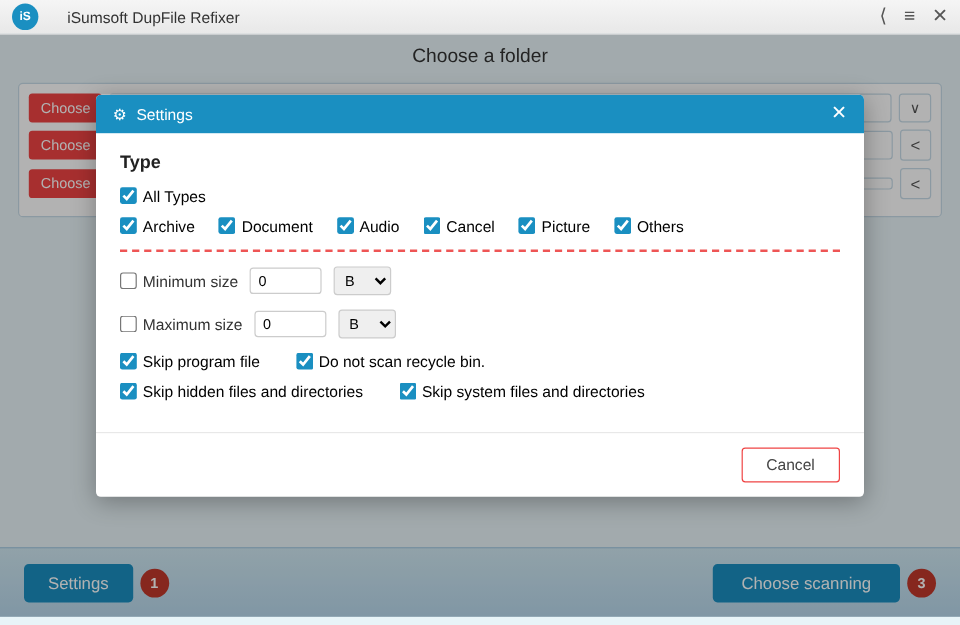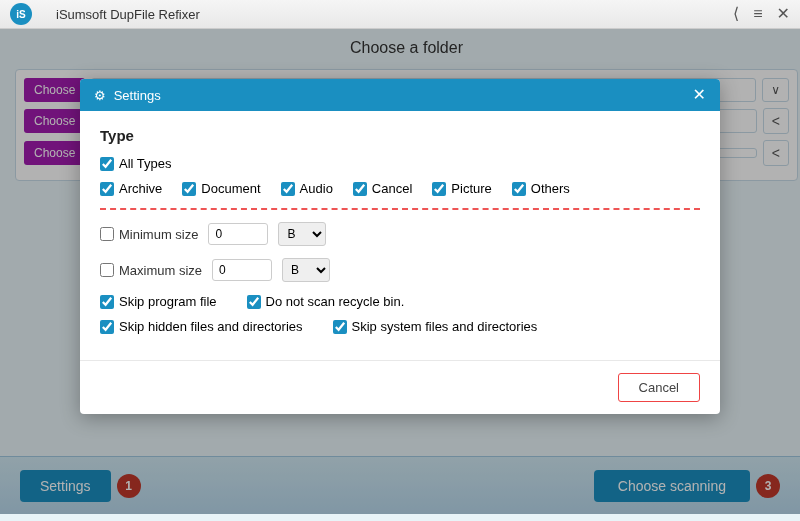--- a/index.html
+++ b/index.html
@@ -52,21 +52,21 @@
       color: #555;
       font-size: 16px;
       cursor: pointer;
       line-height: 1;
     }
     .title-bar-close { color: #555; }
 
     
     .app-main {
       background: #e8f4f8;
-      padding: 10px 2px 60px 15px;
+      padding: 10px 15px 60px 15px;
       height: calc(521px - 36px);
       position: relative;
     }
 
     .app-page-title {
       text-align: center;
       font-size: 16px;
       color: #333;
       margin-bottom: 12px;
     }
@@ -79,21 +79,21 @@
       padding: 8px;
       margin-bottom: 8px;
     }
     .folder-row {
       display: flex;
       align-items: center;
       margin-bottom: 6px;
       gap: 6px;
     }
     .folder-choose-btn {
-      background: #a21caf;
+      background: #ef4444;
       color: white;
       border: none;
       padding: 5px 10px;
       border-radius: 3px;
       cursor: pointer;
       font-size: 12px;
       white-space: nowrap;
     }
     .folder-path {
       flex: 1;
@@ -227,21 +227,20 @@
     }
     .type-row {
       display: flex;
       align-items: center;
       gap: 20px;
       margin-bottom: 10px;
       flex-wrap: wrap;
     }
     .checkbox-item {
       display: flex;
-      align-items: center;
       gap: 5px;
       cursor: pointer;
     }
     .checkbox-item input[type="checkbox"] {
       width: 14px;
       height: 14px;
       accent-color: #1a8fc1;
     }
 
     

